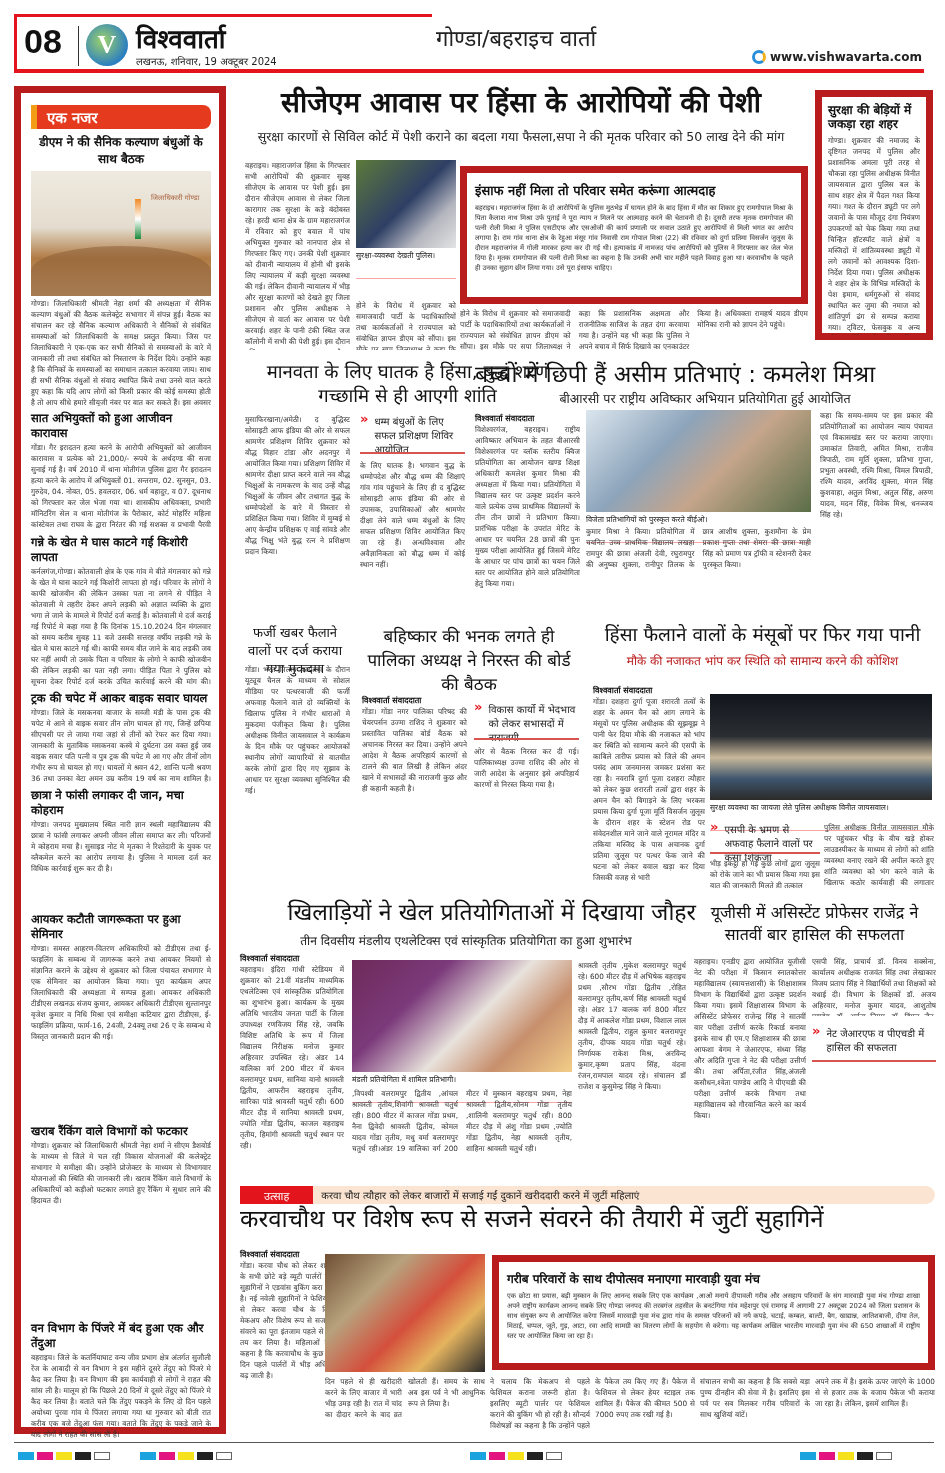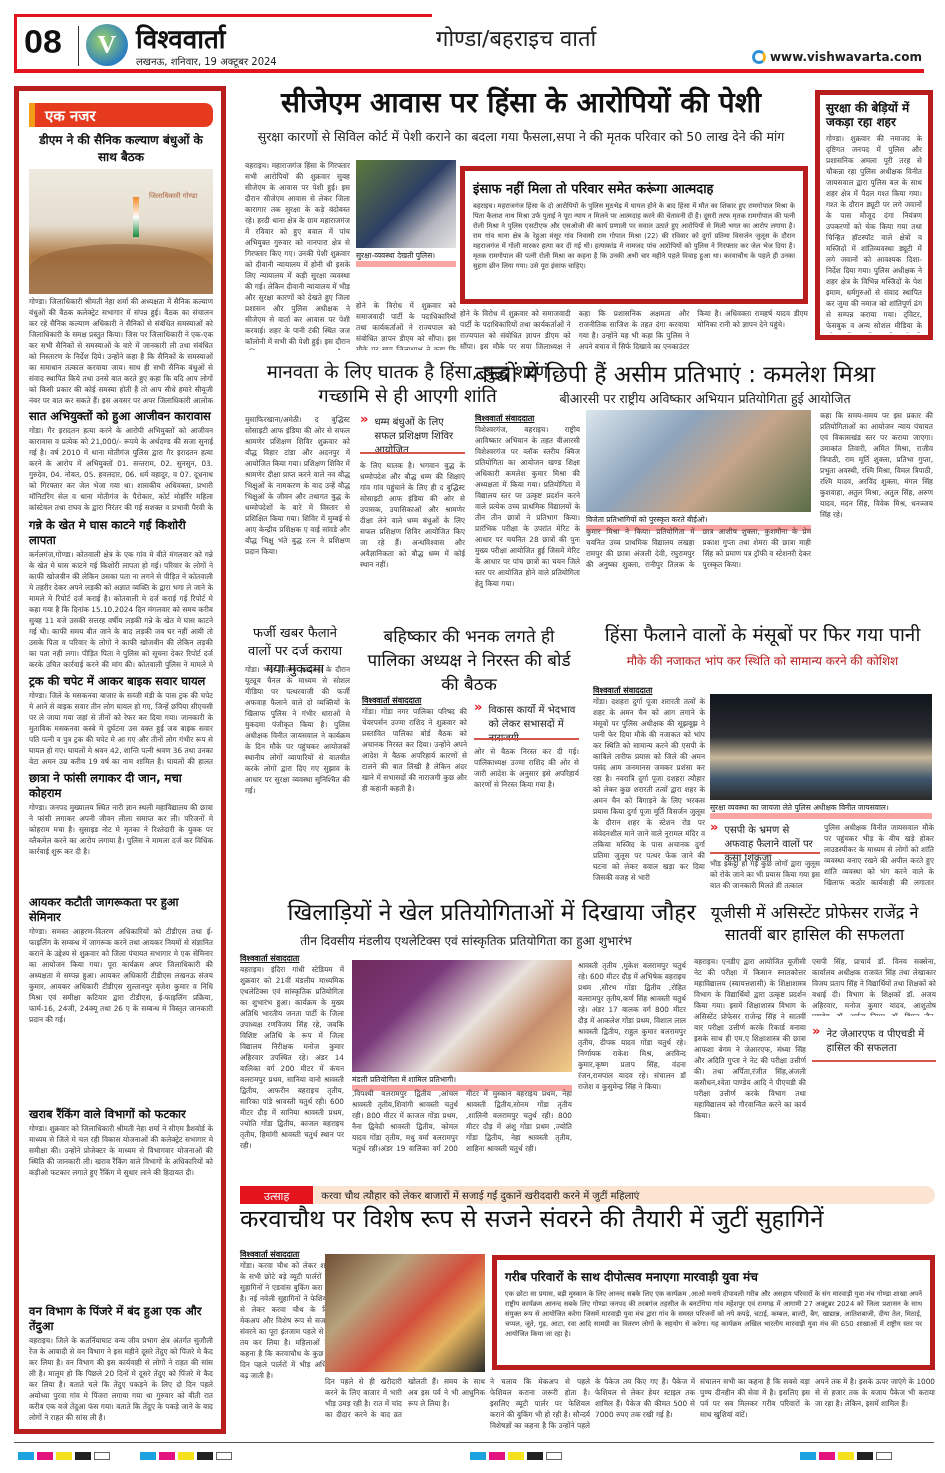--- a/index.html
+++ b/index.html
@@ -8,31 +8,31 @@
 .hdr-box{left:14px;top:14px;width:418px;height:58px;border:3px solid #e3141c;border-right:none;border-bottom:none}
 .hdr-line{left:14px;top:69px;width:910px;height:4px;background:#e3141c}
 .pgno{left:24px;top:22px;font-size:34px;font-weight:bold;font-family:"Liberation Sans",sans-serif;color:#111}
 .vsep{left:78px;top:26px;width:1px;height:40px;background:#333}
 .logo{left:86px;top:24px;width:42px;height:42px;border-radius:50%;background:radial-gradient(circle at 40% 40%,#9fd36a,#2c7fc0 70%);display:flex;align-items:center;justify-content:center;color:#fff;font-weight:bold;font-size:26px;font-family:"Liberation Serif",serif}
 .brand{left:136px;top:20px;font-size:26px;font-weight:bold;color:#111}
 .dateline{left:136px;top:54px;font-size:10px;color:#222}
 .section{left:436px;top:22px;font-size:22px;color:#222}
 .site{left:752px;top:50px;font-size:12px;font-weight:bold;color:#222;display:flex;align-items:center;gap:4px}
 .site .ie{width:14px;height:14px;border-radius:50%;border:3px solid #2a8fd8;border-right-color:#f3b01c}
-.pink-frame{border:5px solid #b91c1c}
+.pink-frame{border:7px solid #b91c1c}
 .col-text{font-size:7.3px;line-height:11px;color:#333;text-align:justify;overflow:hidden}
 .hl{font-weight:bold;color:#111}
 .ribbon{background:#e63a1e;color:#fff;font-weight:bold;font-size:15px;padding:2px 10px;border-radius:0 8px 8px 0;border-left:6px solid #f39c16}
 .photo{background:linear-gradient(135deg,#b9b49d,#6c6a5b 40%,#8f8675 70%,#d8d2c0);overflow:hidden}
-.cap{font-size:7.5px;color:#222;border-bottom:6px solid #fca5a5;padding-bottom:1px}
+.cap{font-size:7.5px;color:#222;border-bottom:1px solid #fca5a5;padding-bottom:18px}
 .sub-quote{font-size:10px;color:#222;display:flex;gap:6px;align-items:flex-start}
 .sub-quote .chev{color:#e3141c;font-weight:bold;font-size:13px;line-height:10px}
 .redrule{height:2px;background:#d9534f}
 .h-big{font-weight:bold;color:#111;line-height:1.1}
-.byline{font-size:8px;font-weight:bold;color:#111;text-decoration:underline}
+.byline{font-size:8px;font-weight:bold;color:#111;}
 .cmyk{display:flex;gap:3px;align-items:center}
 .cmyk span{display:inline-block;width:16px;height:8px}
 </style>
 </head>
 <body>
 
 <div class="abs hdr-box"></div>
 <div class="abs hdr-line"></div>
 <div class="abs pgno">08</div>
 <div class="abs vsep"></div>

